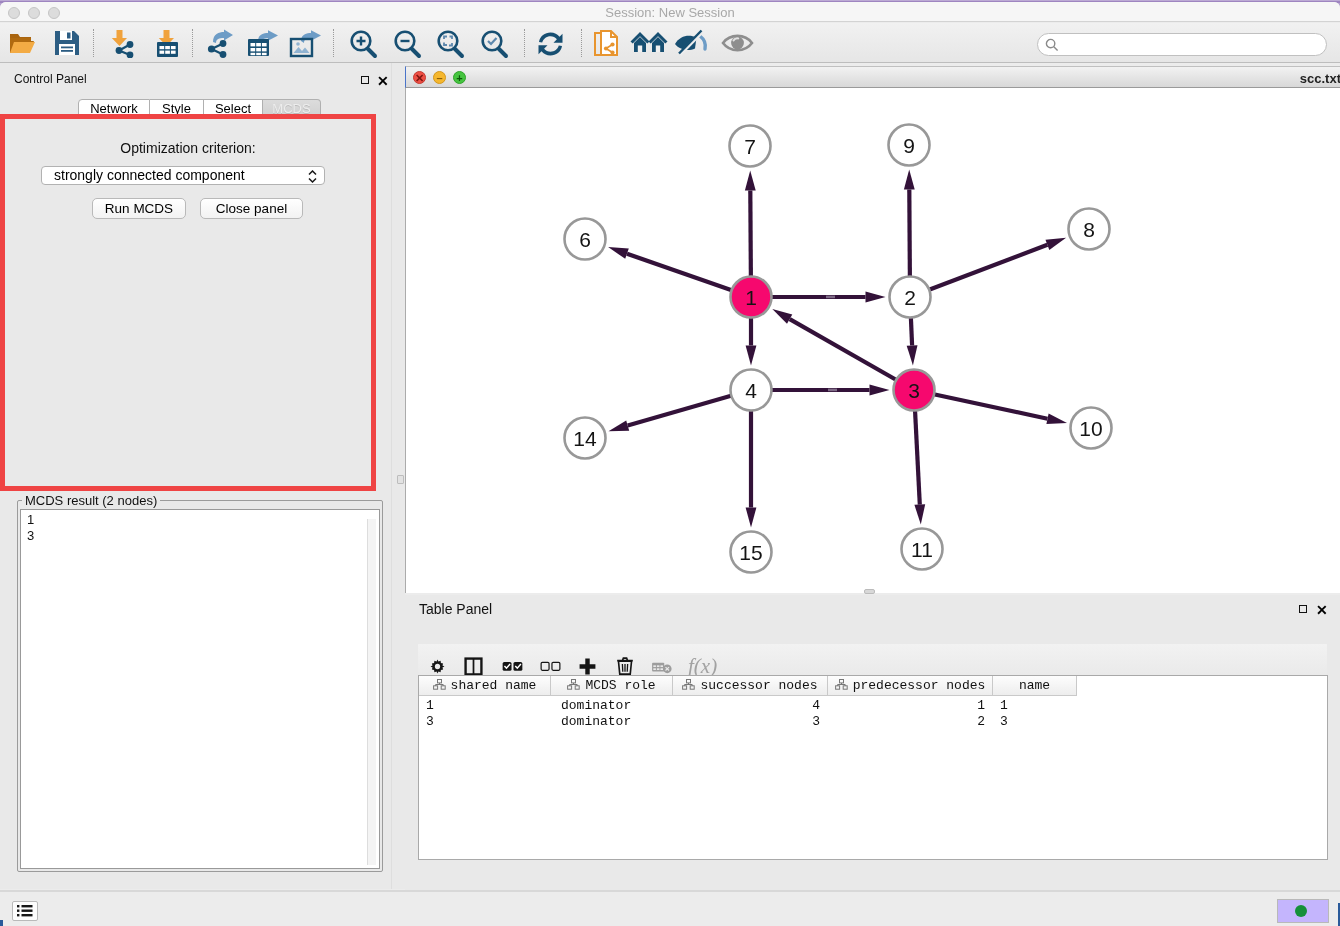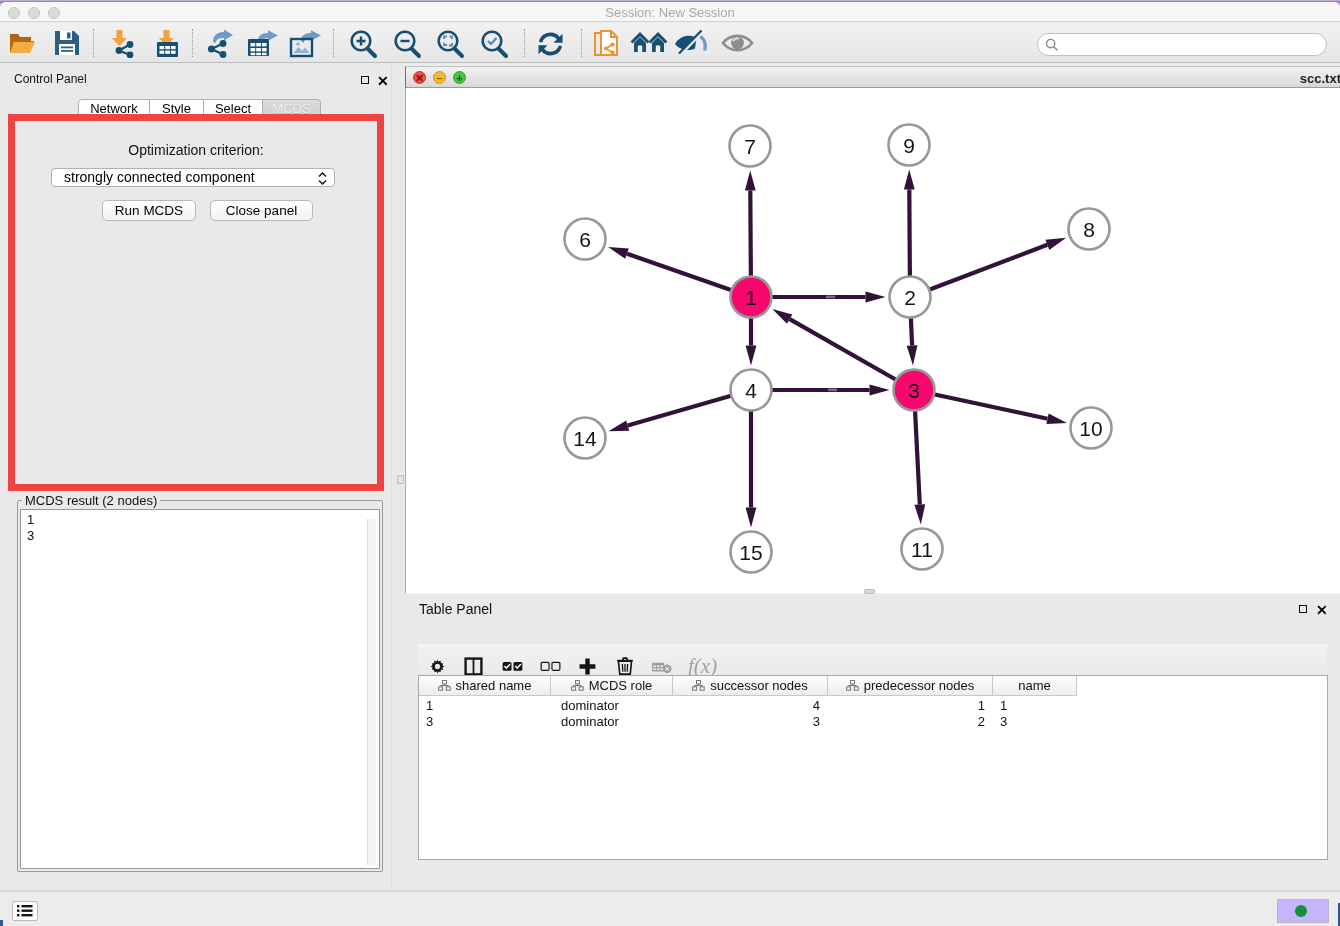--- a/index.html
+++ b/index.html
@@ -13,21 +13,21 @@
 .sep { position:absolute; top:6px; height:28px; border-left:1px dotted #9a9a9a; }
 #searchbox { position:absolute; right:13px; top:10px; width:290px; height:23px; background:#fff; border:1px solid #c0c0c0; border-radius:12px; }
 #searchbox svg { position:absolute; left:7px; top:4px; }
 
 #cp { position:absolute; left:0; top:61px; width:392px; height:826px; background:#e9e9e9; border-right:1px solid #dedede; }
 #cp-head { position:absolute; left:14px; top:9px; font-size:12px; color:#111; }
 #cp-tabs { position:absolute; left:78px; top:36px; height:19px; display:flex; font-size:13px; }
 .tab { border:1px solid #b0b0b0; border-left:none; background:#fff; color:#000; line-height:17px; text-align:center; }
 .tab:first-child { border-left:1px solid #b0b0b0; border-radius:4px 0 0 4px; }
 .tab.sel { background:linear-gradient(#dcdcdc,#d0d0d0); color:#ededed; text-shadow:0 1px 0 #bbb; border-radius:0 4px 4px 0; }
-#cp-content { position:absolute; left:8px; top:51px; width:376px; height:377px; border:7px solid #ef4444; background:#e9e9e9; }
+#cp-content { position:absolute; left:0; top:51px; width:376px; height:377px; border:5px solid #ef4444; background:#e9e9e9; }
 #opt-label { position:absolute; width:100%; text-align:center; top:21px; font-size:14px; color:#111; }
 #combo { position:absolute; left:36px; top:47px; width:284px; height:19px; background:#fff; border:1px solid #b2b2b2; border-radius:4px; font-size:14px; line-height:17px; padding-left:12px; color:#000; }
 
 .btn { position:absolute; top:79px; height:21px; background:linear-gradient(#ffffff,#f2f2f2); border:1px solid #b9b9b9; border-radius:5px; font-size:13.5px; text-align:center; color:#000; line-height:19px; }
 #btn-run { left:87px; width:94px; }
 #btn-close { left:195px; width:103px; }
 #fieldset { position:absolute; left:17px; top:437px; width:366px; height:372px; border:1px solid #9b9b9b; border-radius:2px; }
 #fieldset legend { position:absolute; left:4px; top:-8px; background:#e9e9e9; padding:0 3px; font-size:13px; color:#111; }
 #mcds-text { position:absolute; left:2px; top:8px; right:2px; bottom:2px; background:#fff; border:1px solid #999; font-size:13px; color:#111; padding:2px 0 0 6px; line-height:16px; }
 #mcds-scroll { position:absolute; right:3px; top:9px; width:9px; bottom:3px; background:#f4f4f4; border-left:1px solid #ddd; }
@@ -38,21 +38,21 @@
 #frame { position:absolute; left:405px; top:64px; width:935px; height:527px; background:#fff; border-left:1px solid #ababab; }
 #frame-title { position:absolute; left:-1px; top:0; width:936px; height:22px; background:linear-gradient(#f2f2f2,#d8d8d8); border-top:1px solid #c0c0c0; border-bottom:1px solid #9a9a9a; border-left:1px solid #4a74c9; }
 #frame-title .t { position:absolute; width:100%; top:4px; text-align:right; font-size:13px; font-weight:bold; color:#222; }
 .fl { position:absolute; top:4px; width:13px; height:13px; border-radius:50%; font-size:11px; font-weight:bold; text-align:center; line-height:13px; }
 #canvas { position:absolute; left:0; top:22px; width:934px; height:505px; background:#fff; }
 #frame-grip { position:absolute; left:864px; top:587px; width:11px; height:5px; background:#d8d8d8; border:1px solid #bbb; border-radius:2px; }
 
 #tp { position:absolute; left:405px; top:593px; width:935px; height:295px; background:#e9e9e9; }
 #tp-head { position:absolute; left:14px; top:6px; font-size:14px; color:#111; }
 #tp-toolbar { position:absolute; left:13px; top:49px; right:13px; height:42px; background:linear-gradient(#f2f2f2,#e7e7e7); }
-#tp-table { position:absolute; left:13px; top:80px; width:910px; height:185px; background:#fff; border:1px solid #a9a9a9; font-size:13px; }
+#tp-table { position:absolute; left:13px; top:80px; width:910px; height:185px; background:#fff; border:1px solid #a9a9a9; font-size:13px;font-family:Liberation Mono, monospace; }
 .th { position:absolute; top:0; height:20px; background:linear-gradient(#fdfdfd,#ededed); border-right:1px solid #c9c9c9; border-bottom:1px solid #c9c9c9; text-align:center; line-height:19px; color:#111; }
 .td { position:absolute; height:16px; line-height:16px; color:#111; }
 
 #tp-tabs { position:absolute; left:288px; top:272px; height:19px; display:flex; font-size:13px; font-weight:bold; }
 .btab { border:1px solid #b0b0b0; border-left:none; background:#fff; padding:0 13px; line-height:17px; }
 .btab.sel { background:linear-gradient(#dcdcdc,#d0d0d0); color:#e8e8e8; text-shadow:0 1px 0 #b5b5b5; border-radius:4px 0 0 4px; border-left:1px solid #b0b0b0; }
 .btab:last-child { border-radius:0 4px 4px 0; }
 
 #statusbar { position:absolute; left:0; top:888px; width:100%; height:36px; background:#ececec; border-top:2px solid #d8d8d8; }
 #sb-btn { position:absolute; left:12px; top:9px; width:26px; height:20px; background:#fcfcfc; border:1px solid #b9b9b9; border-radius:2px; }

